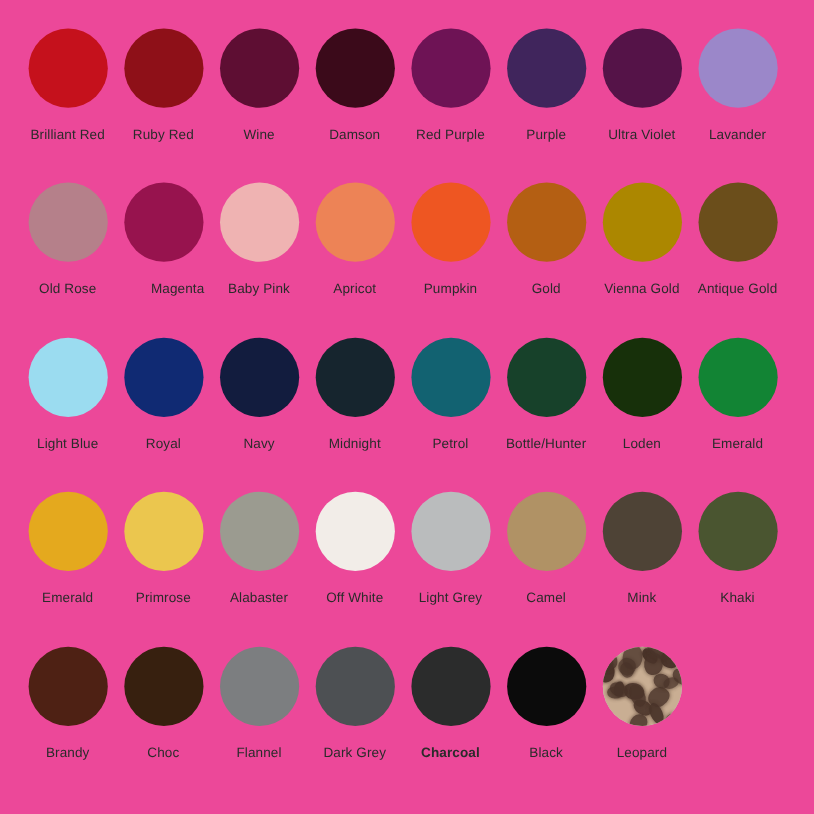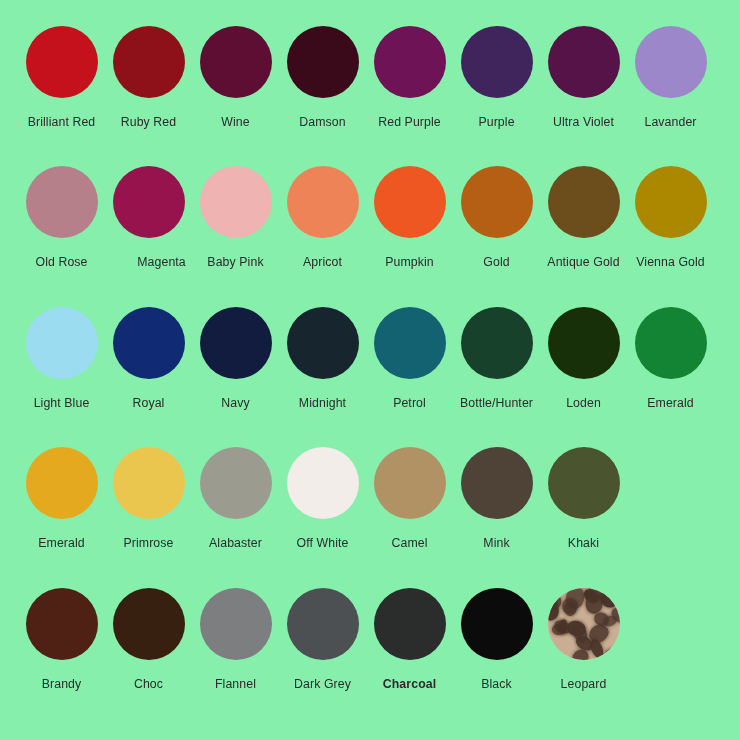--- a/index.html
+++ b/index.html
@@ -71,21 +71,21 @@
   .leopard-spots span {
     position: absolute;
     border-radius: 52% 48% 55% 45% / 48% 55% 45% 52%;
     background: #4a342a;
     box-shadow: 0 0 3px 1px rgba(74,52,42,0.55);
   }
 </style>
 </head>
 <body>
 
-<div id="swatch-chart" style="background: #86efac;">
+<div id="swatch-chart" style="background: #ec4899;">
     <div class="swatch-row">
       <div class="swatch-cell">
         <div class="swatch-disc" style="background-color: rgb(197, 17, 28);"></div>
         <div class="swatch-label" style="color: rgb(43, 43, 43);">Brilliant Red</div>
       </div>
       <div class="swatch-cell">
         <div class="swatch-disc" style="background-color: rgb(142, 16, 24);"></div>
         <div class="swatch-label" style="color: rgb(43, 43, 43);">Ruby Red</div>
       </div>
       <div class="swatch-cell">
@@ -132,27 +132,27 @@
       </div>
       <div class="swatch-cell">
         <div class="swatch-disc" style="background-color: rgb(238, 86, 34);"></div>
         <div class="swatch-label" style="color: rgb(43, 43, 43);">Pumpkin</div>
       </div>
       <div class="swatch-cell">
         <div class="swatch-disc" style="background-color: rgb(180, 95, 19);"></div>
         <div class="swatch-label" style="color: rgb(43, 43, 43);">Gold</div>
       </div>
       <div class="swatch-cell">
+        <div class="swatch-disc" style="background-color: rgb(172, 135, 0);"></div>
+        <div class="swatch-label" style="color: rgb(43, 43, 43);">Vienna Gold</div>
+      </div>
+      <div class="swatch-cell">
         <div class="swatch-disc" style="background-color: rgb(107, 78, 27);"></div>
         <div class="swatch-label" style="color: rgb(43, 43, 43);">Antique Gold</div>
       </div>
-      <div class="swatch-cell">
-        <div class="swatch-disc" style="background-color: rgb(172, 135, 0);"></div>
-        <div class="swatch-label" style="color: rgb(43, 43, 43);">Vienna Gold</div>
-      </div>
     </div>
     <div class="swatch-row">
       <div class="swatch-cell">
         <div class="swatch-disc" style="background-color: rgb(155, 220, 240);"></div>
         <div class="swatch-label" style="color: rgb(43, 43, 43);">Light Blue</div>
       </div>
       <div class="swatch-cell">
         <div class="swatch-disc" style="background-color: rgb(16, 42, 115);"></div>
         <div class="swatch-label" style="color: rgb(43, 43, 43);">Royal</div>
       </div>
@@ -190,20 +190,24 @@
         <div class="swatch-disc" style="background-color: rgb(235, 198, 78);"></div>
         <div class="swatch-label" style="color: rgb(43, 43, 43);">Primrose</div>
       </div>
       <div class="swatch-cell">
         <div class="swatch-disc" style="background-color: rgb(155, 155, 144);"></div>
         <div class="swatch-label" style="color: rgb(43, 43, 43);">Alabaster</div>
       </div>
       <div class="swatch-cell">
         <div class="swatch-disc" style="background-color: rgb(242, 237, 232);"></div>
         <div class="swatch-label" style="color: rgb(43, 43, 43);">Off White</div>
+      </div>
+      <div class="swatch-cell">
+        <div class="swatch-disc" style="background-color: rgb(186, 188, 189);"></div>
+        <div class="swatch-label" style="color: rgb(43, 43, 43);">Light Grey</div>
       </div>
       <div class="swatch-cell">
         <div class="swatch-disc" style="background-color: rgb(176, 146, 101);"></div>
         <div class="swatch-label" style="color: rgb(43, 43, 43);">Camel</div>
       </div>
       <div class="swatch-cell">
         <div class="swatch-disc" style="background-color: rgb(78, 67, 54);"></div>
         <div class="swatch-label" style="color: rgb(43, 43, 43);">Mink</div>
       </div>
       <div class="swatch-cell">

